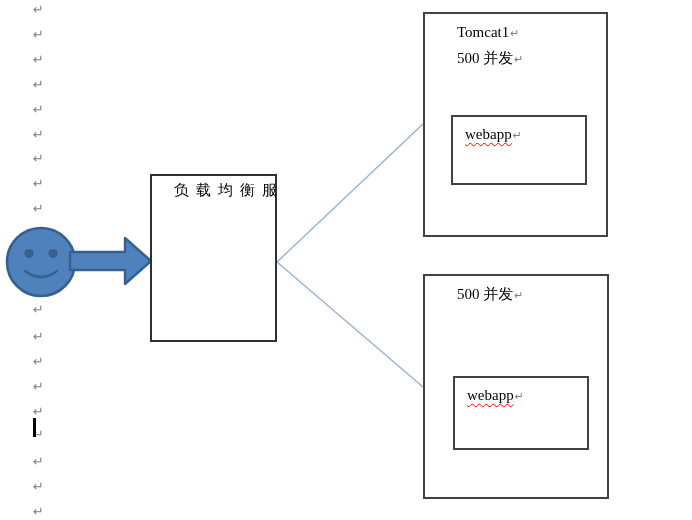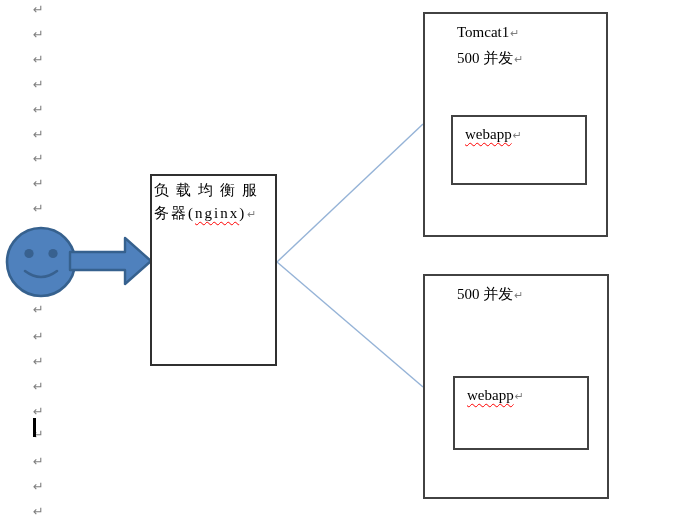--- a/index.html
+++ b/index.html
@@ -23,21 +23,21 @@
     font-size:11px;
     color:var(--mark_gray,#7f7f7f);
     margin-left:1px;
   }
   
   #shape-layer{position:absolute;left:0;top:0;z-index:2;}
   
   .fc-box{position:absolute;background:#fff;box-sizing:border-box;z-index:3;}
   .border-dark{border:2px solid var(--box_border,#424242);}
   .border-black{border:2px solid var(--nginx_border,#303030);}
-  #nginx-box{left:150px;top:174px;width:127px;height:192px;padding:3px 2px;}
+  #nginx-box{left:150px;top:174px;width:127px;height:168px;padding:3px 22px;}
   #tomcat1-box{left:423px;top:12px;width:185px;height:225px;padding:6px 10px;}
   #tomcat2-box{left:423px;top:274px;width:186px;height:225px;padding:6px 10px;}
   #webapp1-box{left:451px;top:115px;width:136px;height:70px;padding:6px 12px;}
   #webapp2-box{left:453px;top:376px;width:136px;height:74px;padding:6px 12px;}
   .box-line{font-size:15px;line-height:23px;white-space:nowrap;}
   .tomcat-line{font-size:15px;line-height:24px;white-space:nowrap;margin-left:22px;}
   .cjk-spread{letter-spacing:7px;}
   .cjk-slight{letter-spacing:2px;}
   .misspelled{
     text-decoration-line:underline;
@@ -64,23 +64,20 @@
     <circle cx="53" cy="253.5" r="4.6" fill="#38618f"></circle>
     <path d="M 25 271 Q 41 283 57 271" fill="none" stroke-width="2.6" stroke-linecap="round" stroke="#38618f"></path>
   </g>
 
   <polygon points="70,252 125,252 125,238 151,261 125,284 125,270 70,270" stroke-width="2.4" stroke-linejoin="round" fill="#4f81bd" stroke="#36618e"></polygon>
 </svg>
 
 <div id="nginx-box" class="fc-box border-black">
   <div class="box-line cjk-spread">
     <span>负载均衡服</span>
-  </div>
-  <div class="box-line cjk-slight">
-    <span>务器(</span><span class="misspelled">nginx</span><span>)</span><span class="rmark">↵</span>
   </div>
 </div>
 
 <div id="tomcat1-box" class="fc-box border-dark">
   <div class="tomcat-line">
     <span>Tomcat1</span><span class="rmark">↵</span>
   </div>
   <div class="tomcat-line">
     <span>500 并发</span><span class="rmark">↵</span>
   </div>

